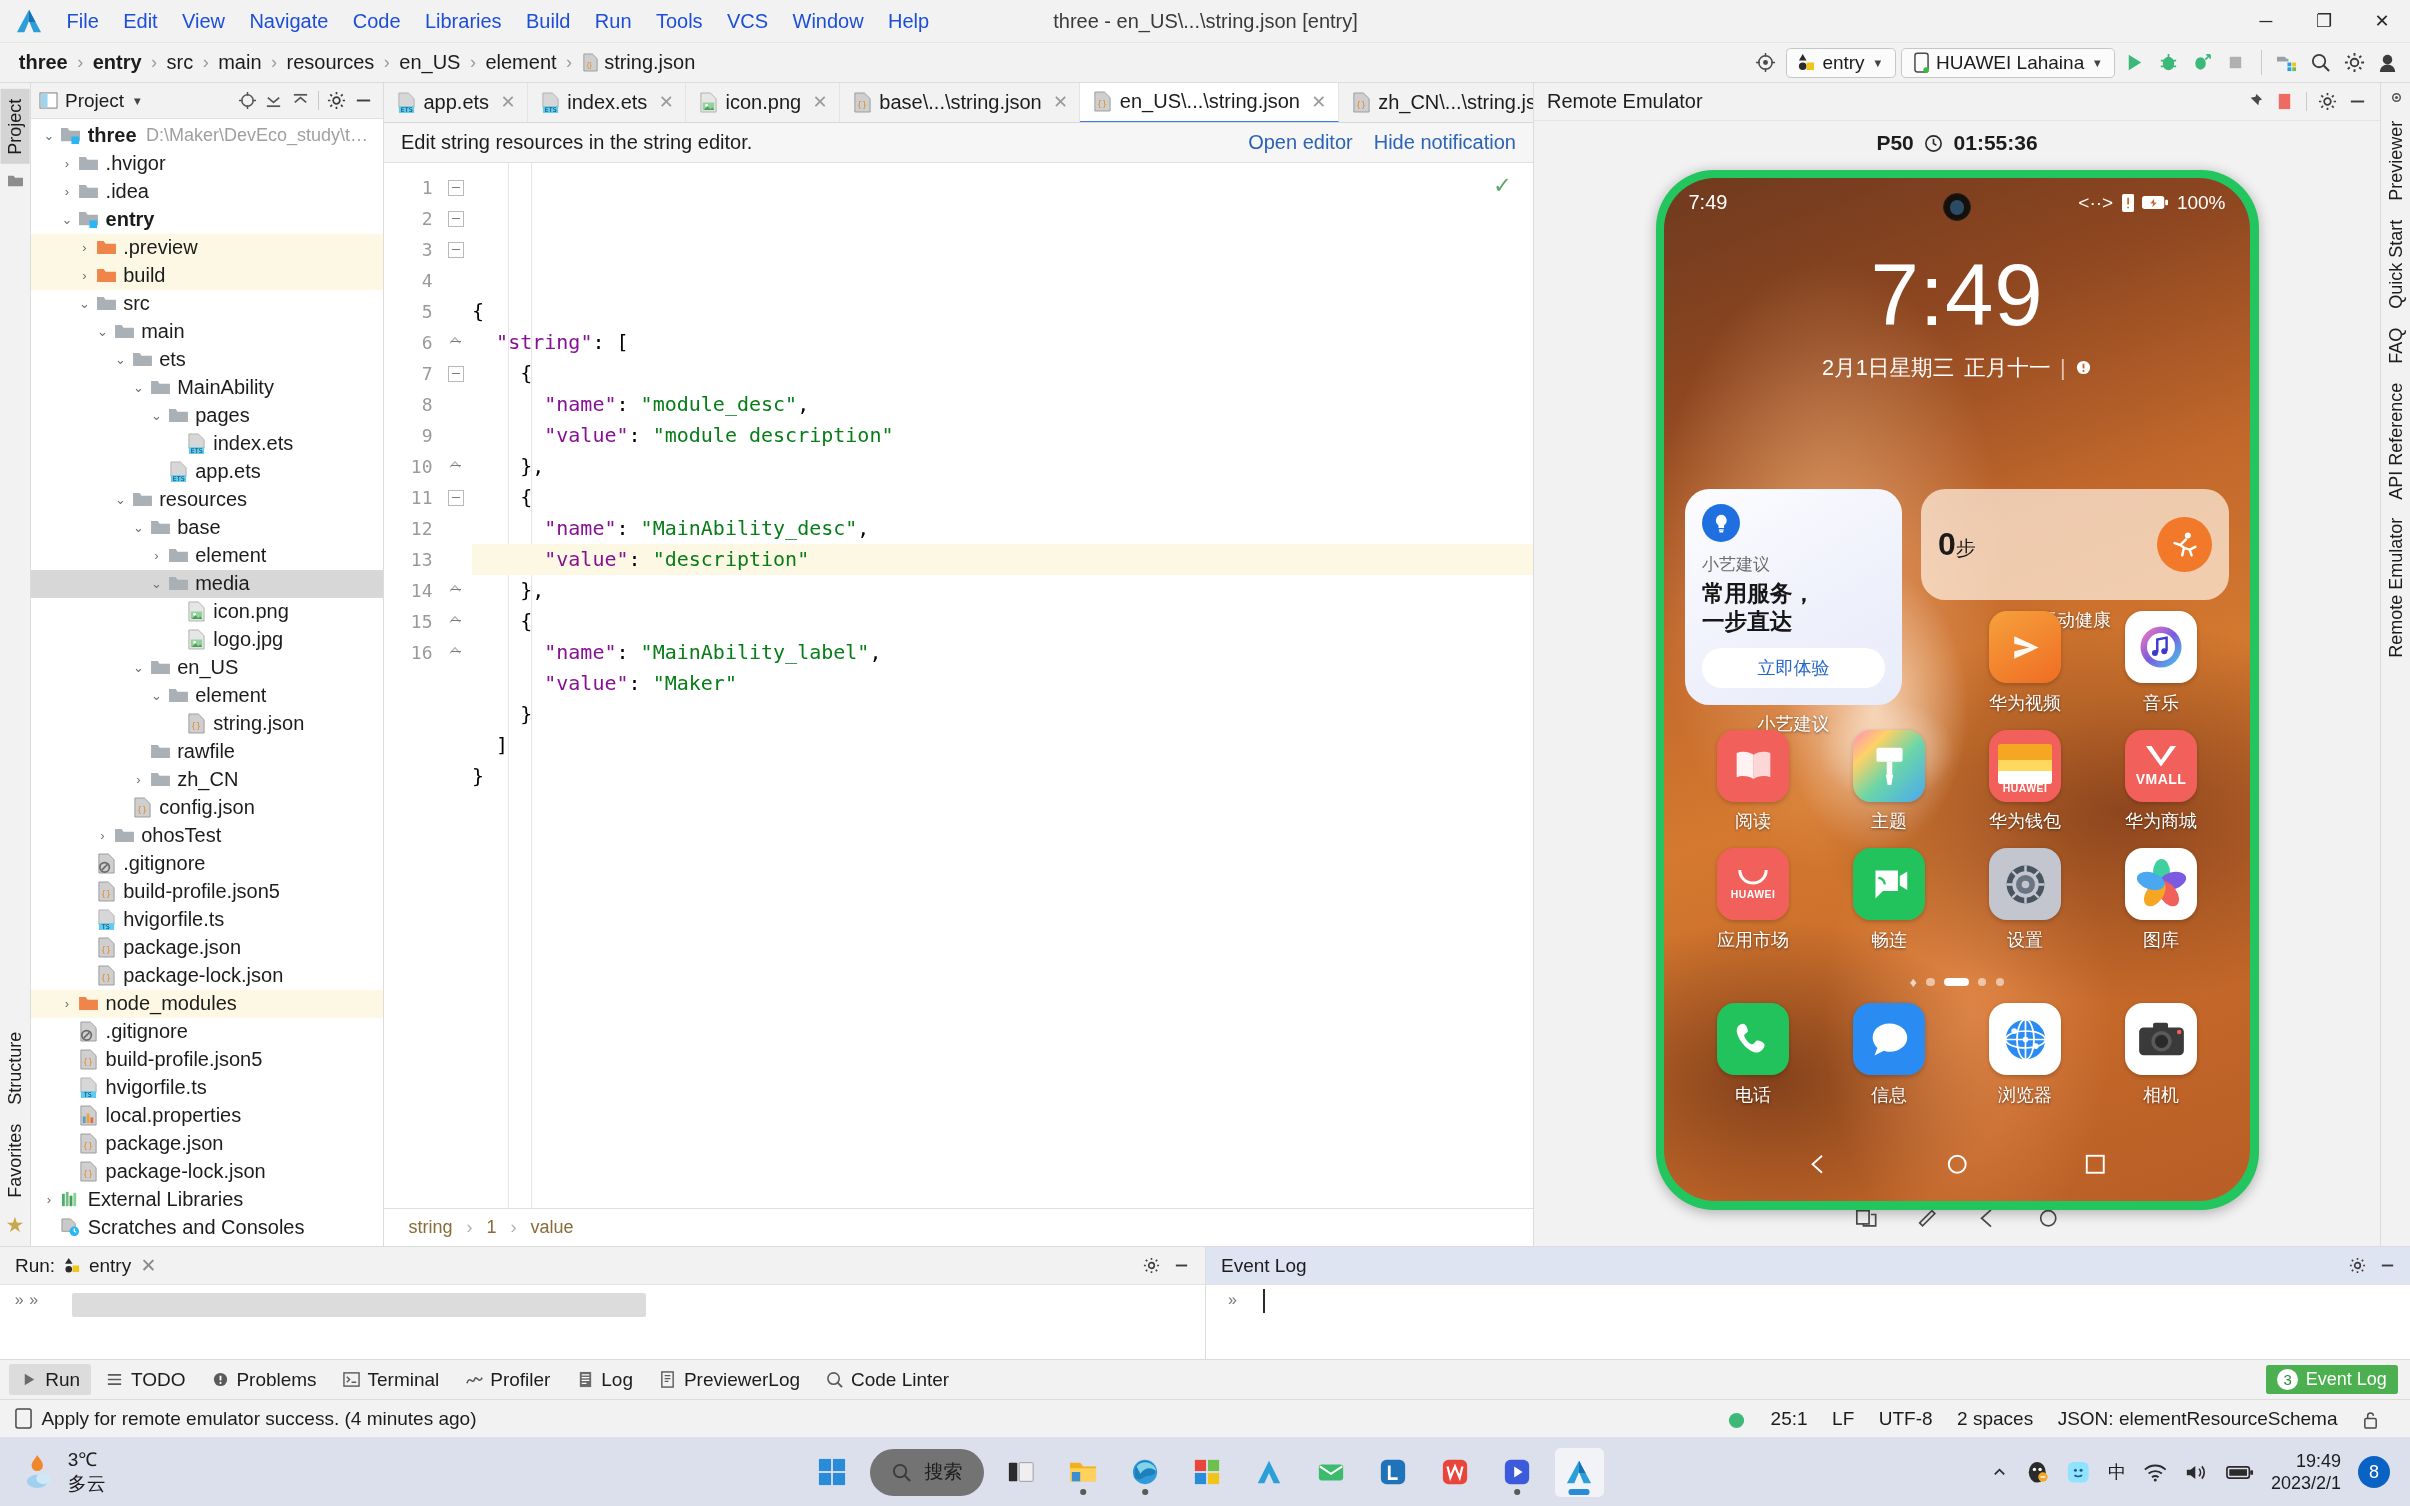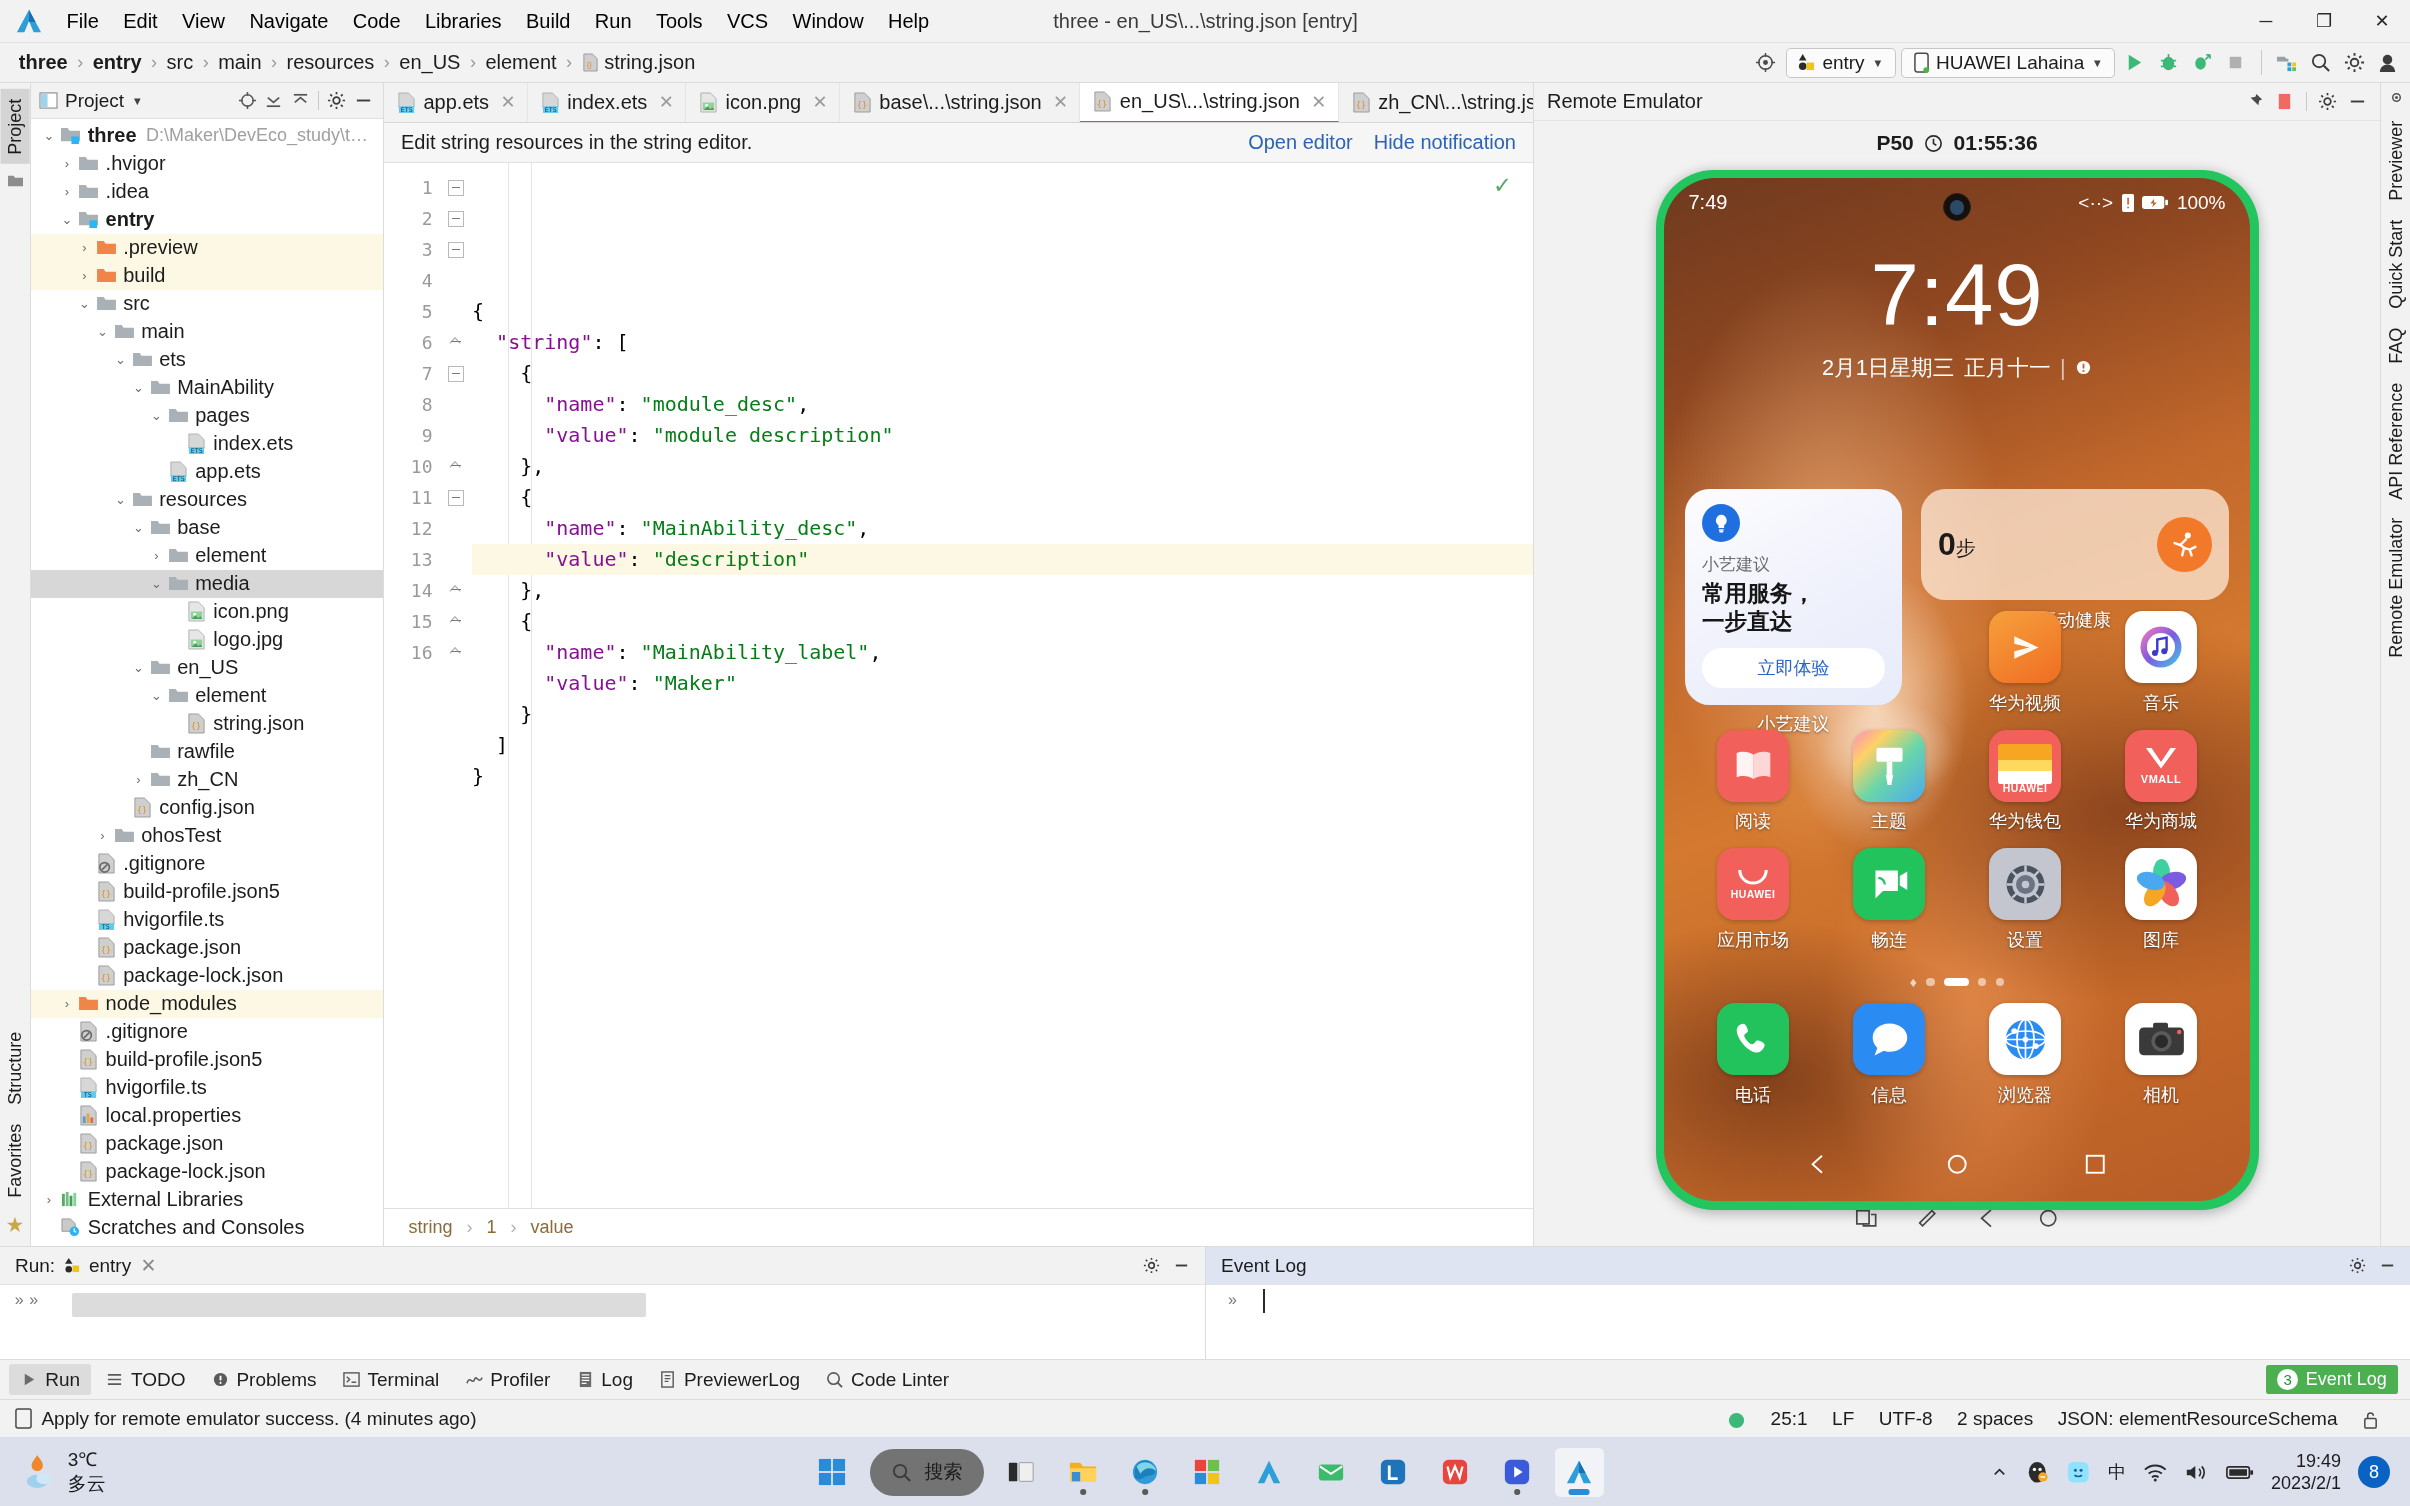--- a/index.html
+++ b/index.html
@@ -13,21 +13,21 @@
   .app { position:relative; width:2411px; height:1507px; display:flex; flex-direction:column; }
 
   
   .titlebar {
     height:43px; background:#f2f2f2; display:flex; align-items:center;
     border-bottom:0.9px solid #e3e3e3; flex:0 0 43px; position:relative;
   }
   .ide-logo { width:32px; height:26px; margin:0 9.4px 0 13px; position:relative; }
   .ide-logo svg { display:block; }
   .menu { display:flex; align-items:center; gap:0; }
-  .menu-item { padding:3.8px 12.2px; font-size:20px; color:#000000; cursor:default; white-space:nowrap;}
+  .menu-item { padding:3.8px 12.2px; font-size:20px; color:#1d4ed8; cursor:default; white-space:nowrap;}
   .win-title {
     position:absolute; left:0; right:0; text-align:center; font-size:20px; color:#3a3a3a;
     pointer-events:none;
   }
   .win-ctrl { margin-left:auto; display:flex; height:43px; }
   .win-btn { width:58px; display:flex; align-items:center; justify-content:center; font-size:18px; color:#2b2b2b;}
 
   
   .navbar {
     height:40px; flex:0 0 40px; display:flex; align-items:center;
@@ -1186,21 +1186,21 @@
                       </div>
                     </div>
                     <div class="apptxt">华为钱包</div>
                   </div>
                   <div class="gcell">
                     <div class="appic">
                       <div style="width:100%;height:100%;background:#f2605c;display:flex;flex-direction:column;align-items:center;justify-content:center;">
                         <svg width="38" height="24.5" viewBox="0 0 40 26">
                           <path d="M4 2 L20 24 L36 2 L30 2 L20 17 L10 2 Z" fill="#fff"></path>
                         </svg>
-                        <div style="color:#fff;font-size:11px;font-weight:bold;letter-spacing:0.5px;margin-top:1.9px;">VMALL</div>
+                        <div style="color:#fff;font-size:14px;font-weight:bold;letter-spacing:0.5px;margin-top:1.9px;">VMALL</div>
                       </div>
                     </div>
                     <div class="apptxt">华为商城</div>
                   </div>
                 </div>
                 <div class="grow">
                   <div class="gcell">
                     <div class="appic">
                       <div style="width:100%;height:100%;background:#f2605c;display:flex;flex-direction:column;align-items:center;justify-content:center;">
                         <svg width="38" height="17" viewBox="0 0 40 18">

